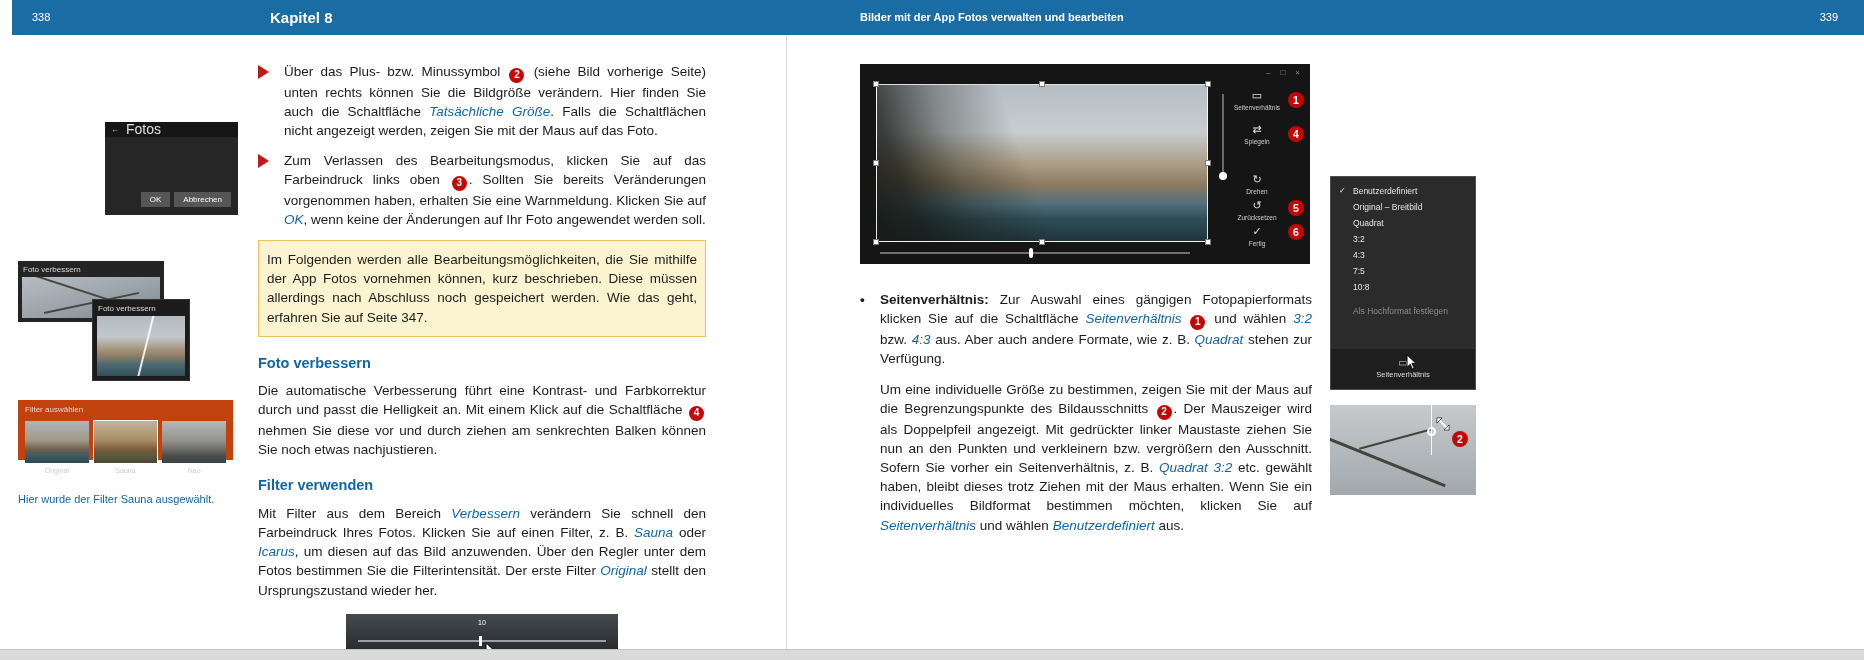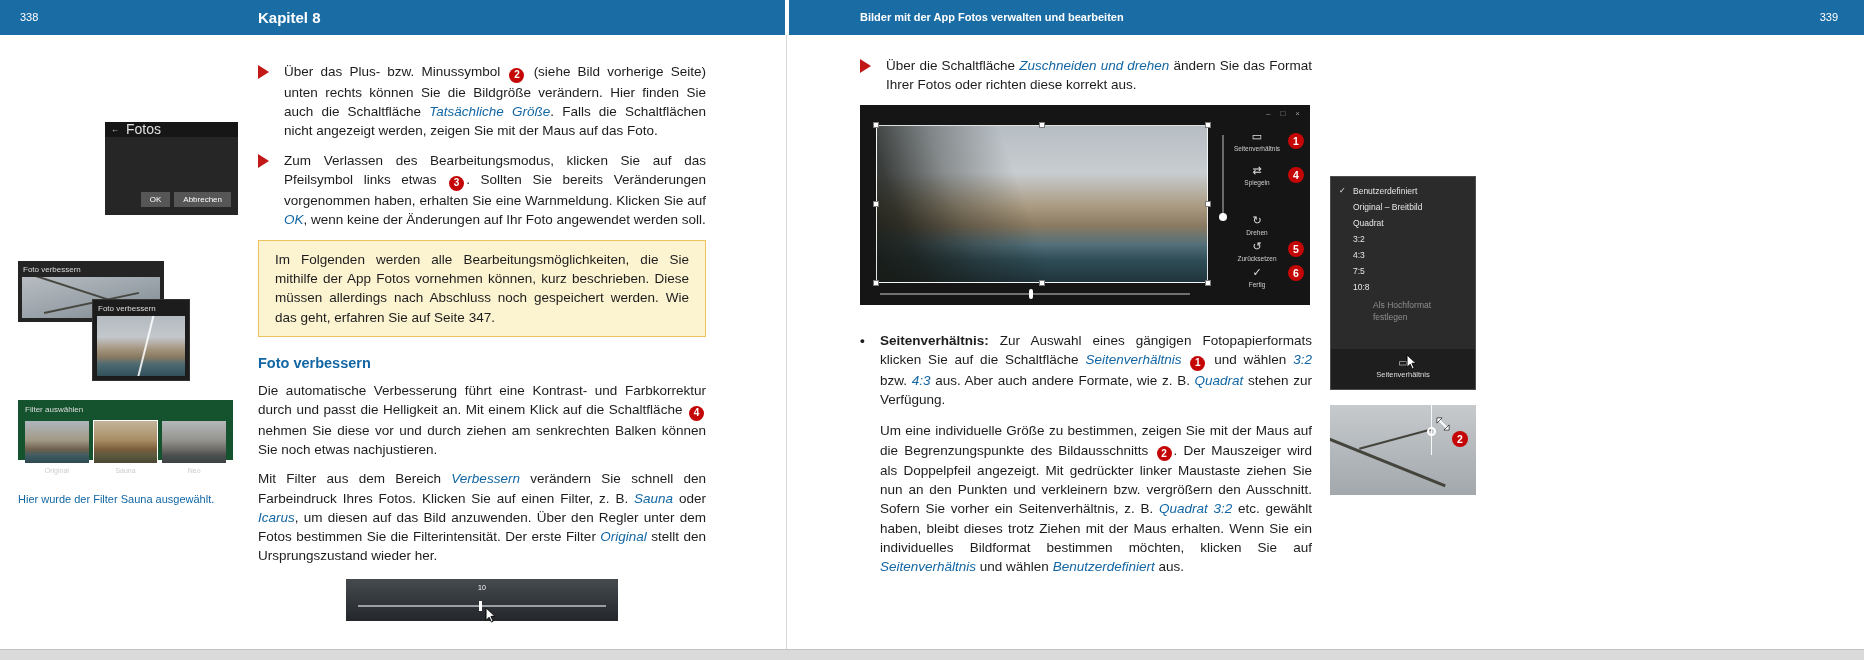--- a/index.html
+++ b/index.html
@@ -2,21 +2,21 @@
 <html><head>
 <meta charset="utf-8">
 <style>
   * { box-sizing: border-box; margin: 0; padding: 0; }
   html,body { background:#fff; }
   body { font-family:"Liberation Sans", sans-serif; font-size:13.5px; color:#1c1c1c; line-height:1.42; }
   .spread { position:relative; width:1864px; height:660px; background:#fff; outline:1px solid #c6c6c6; overflow:hidden; }
 
   
   .hdr { position:absolute; top:0; height:35px; background:#1a6ca5; color:#fff; display:flex; align-items:center; }
-  .hdr-left { left:0; width:785px; }
+  .hdr-left { left:12px; width:785px; }
   .hdr-right { left:789px; width:1075px; }
   .pn { font-size:11px; }
   .hdr-left .pn { position:absolute; left:20px; }
   .chapter { position:absolute; left:258px; font-size:15px; font-weight:bold; }
   .rt { position:absolute; left:71px; font-size:11px; font-weight:bold; }
   .pn-r { position:absolute; right:26px; }
   .divider { position:absolute; left:786px; top:35px; bottom:11px; width:1px; background:#d8d8d8; }
   .bottom-strip { position:absolute; left:0; right:0; bottom:0; height:11px; background:#dadada; border-top:1px solid #c2c2c2; }
 
   
@@ -25,21 +25,21 @@
   .badge { display:inline-flex; width:15px; height:15px; border-radius:50%; background:#c40606; color:#fff;
            font-size:10px; font-weight:bold; font-style:normal; align-items:center; justify-content:center;
            vertical-align:-2px; margin:0 2px; }
   .tri { width:0; height:0; border-left:11px solid #c31818; border-top:7px solid transparent; border-bottom:7px solid transparent; flex:none; margin-top:3px; }
   .bullet { display:flex; margin-bottom:11px; }
   .btxt { margin-left:15px; text-align:justify; }
   h2, h3 { color:#1266a3; }
   h2 { font-size:15px; margin-bottom:9px; }
   h3 { font-size:14.5px; margin:16px 0 8px; }
   .para { text-align:justify; margin-bottom:10px; }
-  .infobox { background:#fcf3d1; border:1px solid #ecc25c; padding:9px 16px; margin:4px 0 4px; text-align:justify; }
+  .infobox { background:#fcf3d1; border:1px solid #ecc25c; padding:9px 8px; margin:4px 0 4px; text-align:justify; }
 
   
   .left-main { position:absolute; left:258px; top:62px; width:448px; }
   .right-main { position:absolute; left:860px; top:56px; width:452px; }
 
   
   .fig { position:absolute; }
   .dialog { left:105px; top:122px; width:133px; height:93px; background:#262626; color:#e0e0e0; font-size:8px; }
   .dlg-bar { height:15px; background:#161616; display:flex; align-items:center; gap:7px; padding:0 6px; }
   .dlg-title { font-size:14px; }
@@ -51,21 +51,21 @@
   .enh2 { left:93px; top:300px; width:96px; height:80px; background:#1c1c1c; z-index:3; box-shadow:0 0 0 1px #333; }
   .enh-label { font-size:8px; color:#ddd; padding:3px 5px; }
   .enh-photo { position:absolute; left:4px; right:4px; bottom:4px; top:16px; overflow:hidden; }
   .photo-branches { background:linear-gradient(165deg,#b7bdc2 0%,#9aa2a9 55%,#7f878e 100%); }
   .branch { position:absolute; background:#474740; height:2px; }
   .br1 { width:90%; top:40%; left:5%; transform:rotate(18deg); }
   .br2 { width:70%; top:62%; left:15%; transform:rotate(-12deg); }
   .photo-city { background:linear-gradient(180deg,#b3bac0 0%,#c3c8cc 35%,#a59680 55%,#8a7a62 68%,#4f6b72 80%,#31505a 100%); }
   .split-line { position:absolute; left:55%; top:-6%; width:2px; height:112%; background:rgba(255,255,255,0.85); transform:rotate(14deg); }
 
-  .filterpanel { left:18px; top:400px; width:215px; height:60px; background:#14532d; }
+  .filterpanel { left:18px; top:400px; width:215px; height:60px; background:#c2410c; }
   .fp-title { font-size:8px; color:#ddd; padding:4px 7px; }
   .fp-thumbs { display:flex; gap:5px; padding:2px 7px; }
   .fp-thumb { flex:1; cursor:default; }
   .fp-img { height:42px; }
   .t-original { background:linear-gradient(180deg,#aeb6bd 0%,#a39a87 45%,#6e5f4c 68%,#3f5c62 82%,#2e4a50 100%); }
   .t-sauna { background:linear-gradient(180deg,#c2b49a 0%,#a98e66 45%,#7a5c3a 68%,#5c5a40 82%,#4a4632 100%); box-shadow:0 0 0 1px #fff; }
   .t-neo { background:linear-gradient(180deg,#b5b8ba 0%,#95948f 45%,#6d6b66 68%,#4a4f50 82%,#3c4142 100%); }
   .fp-name { font-size:7px; color:#ccc; text-align:center; padding-top:3px; }
   .caption { position:absolute; left:18px; top:492px; width:220px; color:#1266a3; font-size:11px; line-height:1.3; }
 
@@ -104,21 +104,21 @@
   .dot { width:16px; flex:none; font-weight:bold; }
   .dot::before { content:"•"; }
   .dotbullet .btxt { margin-left:4px; }
   .para.indent { margin-left:20px; margin-top:12px; }
 
   
   .menu { left:1330px; top:176px; width:146px; height:214px; background:#2b2b2b; border:1px solid #4d4d4d;
           color:#e6e6e6; font-size:8.5px; display:flex; flex-direction:column; padding-top:6px; }
   .menu-item { display:flex; align-items:center; height:16px; padding:0 8px; gap:5px; cursor:default; }
   .mi-check { width:9px; font-size:8px; flex:none; }
-  .menu-item.disabled { color:#8f8f8f; margin-top:8px;margin-left:20px; }
+  .menu-item.disabled { color:#8f8f8f; margin-top:8px; }
   .menu-footer { margin-top:auto; height:40px; background:#1e1e1e; display:flex; flex-direction:column; align-items:center; justify-content:center; gap:2px; position:relative; }
   .mf-icon { font-size:10px; color:#ddd; line-height:1; }
   .mf-label { font-size:7.5px; color:#ddd; }
   .mf-cursor { position:absolute; top:5px; left:75px; }
 
   .cropfig { left:1330px; top:405px; width:146px; height:90px; overflow:hidden;
              background:linear-gradient(180deg,#c6cacd 0%,#b2b7bb 55%,#a2a8ac 100%); }
   .branchline { position:absolute; background:#44443c; }
   .cb1 { width:130px; height:3px; top:55px; left:-10px; transform:rotate(22deg); }
   .cb2 { width:75px; height:2px; top:33px; left:28px; transform:rotate(-15deg); }
@@ -187,41 +187,38 @@
   </div>
   <div class="caption">Hier wurde der Filter Sauna ausgewählt.</div>
 
   <div class="left-main">
     <div class="bullet">
       <span class="tri"></span>
       <p class="btxt"><span>Über das Plus- bzw. Minussymbol </span><span class="badge">2</span><span> (siehe Bild vorherige Seite) unten rechts können Sie die Bildgröße verändern. Hier finden Sie auch die Schaltfläche </span><span class="em">Tatsächliche Größe</span><span>. Falls die Schaltflächen nicht angezeigt werden, zeigen Sie mit der Maus auf das Foto.</span></p>
     </div>
     <div class="bullet">
       <span class="tri"></span>
-      <p class="btxt"><span>Zum Verlassen des Bearbeitungsmodus, klicken Sie auf das Pfeilsymbol links etwas </span><span class="badge">3</span><span>. Sollten Sie bereits Veränderungen vorgenommen haben, erhalten Sie eine Warnmeldung. Klicken Sie auf </span><span class="em">OK</span><span>, wenn keine der Änderungen auf Ihr Foto angewendet werden soll.</span></p>
+      <p class="btxt"><span>Zum Verlassen des Bearbeitungsmodus, klicken Sie auf das Farbeindruck links oben </span><span class="badge">3</span><span>. Sollten Sie bereits Veränderungen vorgenommen haben, erhalten Sie eine Warnmeldung. Klicken Sie auf </span><span class="em">OK</span><span>, wenn keine der Änderungen auf Ihr Foto angewendet werden soll.</span></p>
     </div>
     <div class="infobox">Im Folgenden werden alle Bearbeitungsmöglichkeiten, die Sie mithilfe der App Fotos vornehmen können, kurz beschrieben. Diese müssen allerdings nach Abschluss noch gespeichert werden. Wie das geht, erfahren Sie auf Seite 347.</div>
     <h3>Foto verbessern</h3>
     <p class="para"><span>Die automatische Verbesserung führt eine Kontrast- und Farbkorrektur durch und passt die Helligkeit an. Mit einem Klick auf die Schaltfläche </span><span class="badge">4</span><span> nehmen Sie diese vor und durch ziehen am senkrechten Balken können Sie noch etwas nachjustieren.</span></p>
+    <h3>Filter verwenden</h3>
     <p class="para"><span>Mit Filter aus dem Bereich </span><span class="em">Verbessern</span><span> verändern Sie schnell den Farbeindruck Ihres Fotos. Klicken Sie auf einen Filter, z. B. </span><span class="em">Sauna</span><span> oder </span><span class="em">Icarus</span><span>, um diesen auf das Bild anzuwenden. Über den Regler unter dem Fotos bestimmen Sie die Filterintensität. Der erste Filter </span><span class="em">Original</span><span> stellt den Ursprungszustand wieder her.</span></p>
     <div class="slider-fig">
       <span class="sl-val">10</span>
       <div class="sl-line"></div>
       <div class="sl-handle"></div>
       <svg class="cursor sl-cursor" viewBox="0 0 12 18">
         <path d="M1 1 L1 15 L4.5 11.5 L7 17 L9 16 L6.5 10.5 L11 10.5 Z" fill="#fff" stroke="#000" stroke-width="1"></path>
       </svg>
     </div>
   </div>
 
   <div class="right-main">
-    <div class="bullet">
-      <span class="tri"></span>
-      <p class="btxt"><span>Über die Schaltfläche </span><span class="em">Zuschneiden und drehen</span><span> ändern Sie das Format Ihrer Fotos oder richten diese korrekt aus.</span></p>
-    </div>
 
     <div class="editor">
       <div class="win-controls">
         <span>–</span>
         <span>□</span>
         <span>×</span>
       </div>
       <div class="ed-photo">
         <span class="handle h-tl"></span>
         <span class="handle h-tc"></span>

